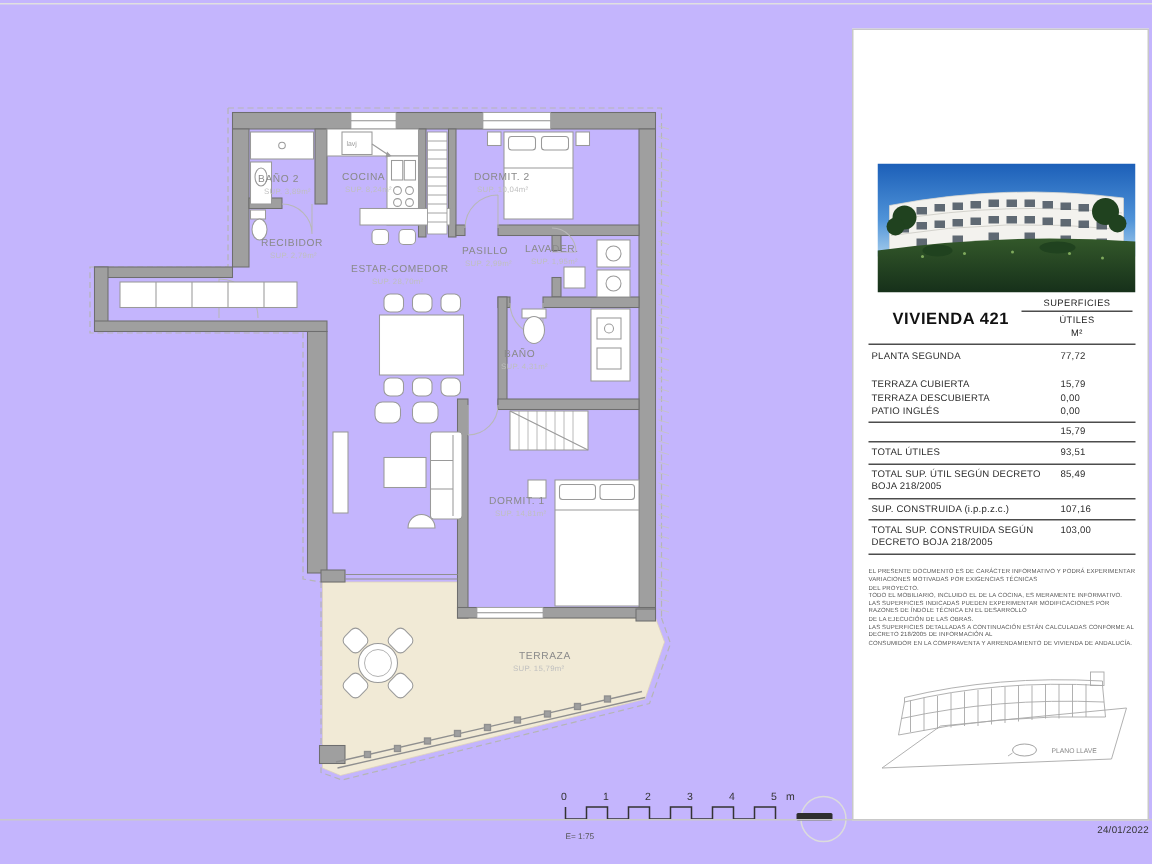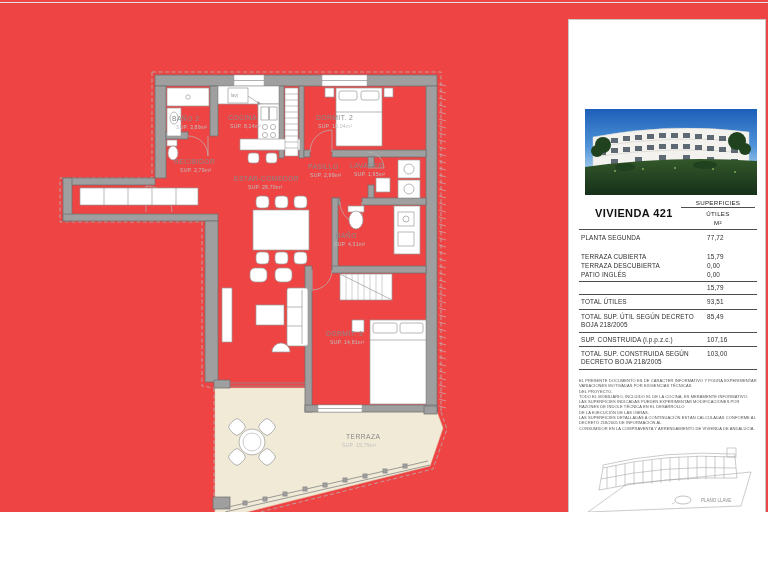--- a/index.html
+++ b/index.html
@@ -1,16 +1,16 @@
 <!DOCTYPE html>
 <html><head>
 <meta charset="utf-8">
 <style>
   html,body{margin:0;padding:0;background:#fff;}
-  .sheet{position:relative;width:768px;height:512px;background:#ef4444;overflow:hidden;
+  .sheet{position:relative;width:768px;height:576px;background:#c4b5fd;overflow:hidden;
          font-family:"Liberation Sans",sans-serif;}
   .topline{position:absolute;top:2px;left:0;width:768px;height:1px;background:#e0e0e0;}
   .footline{position:absolute;top:546px;left:0;width:768px;height:1px;background:#c9c9c9;}
   .date{position:absolute;top:550px;right:2px;font-size:6.5px;color:#333;letter-spacing:.2px;}
   svg text{font-family:"Liberation Sans",sans-serif;}
   .rname{font-size:6.8px;fill:#8a8a8a;letter-spacing:.4px;}
   .rarea{font-size:5.2px;fill:#bfbfbf;letter-spacing:.2px;}
   .tiny{font-size:4.6px;fill:#9a9a9a;}
   .sctick{font-size:7px;fill:#333;}
   .scnote{font-size:5.5px;fill:#555;}

